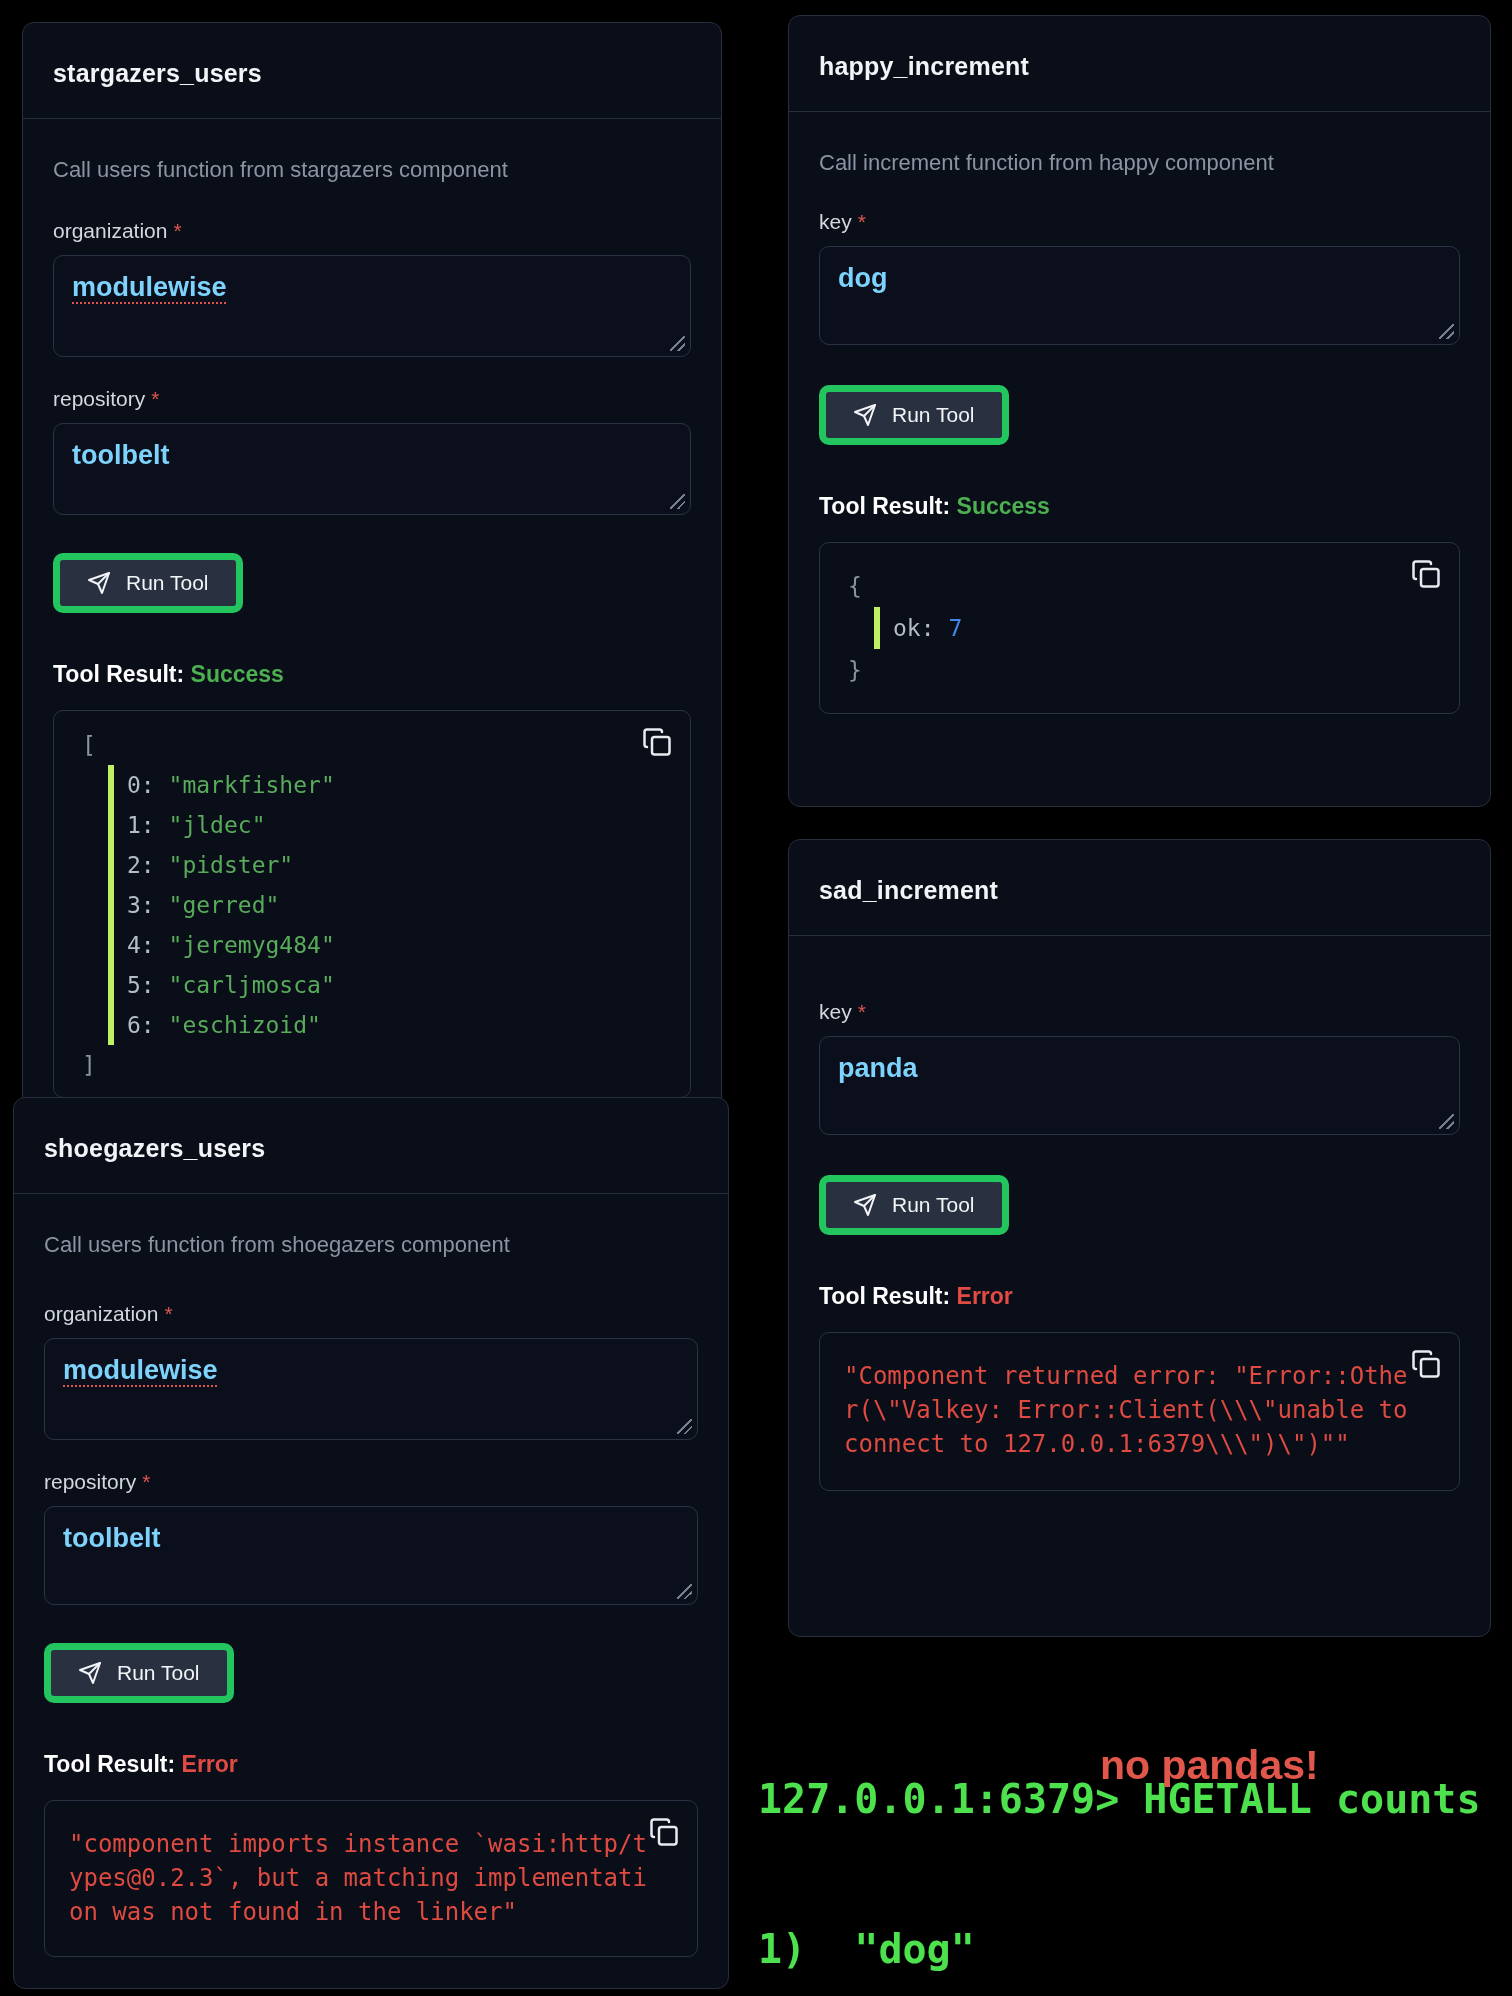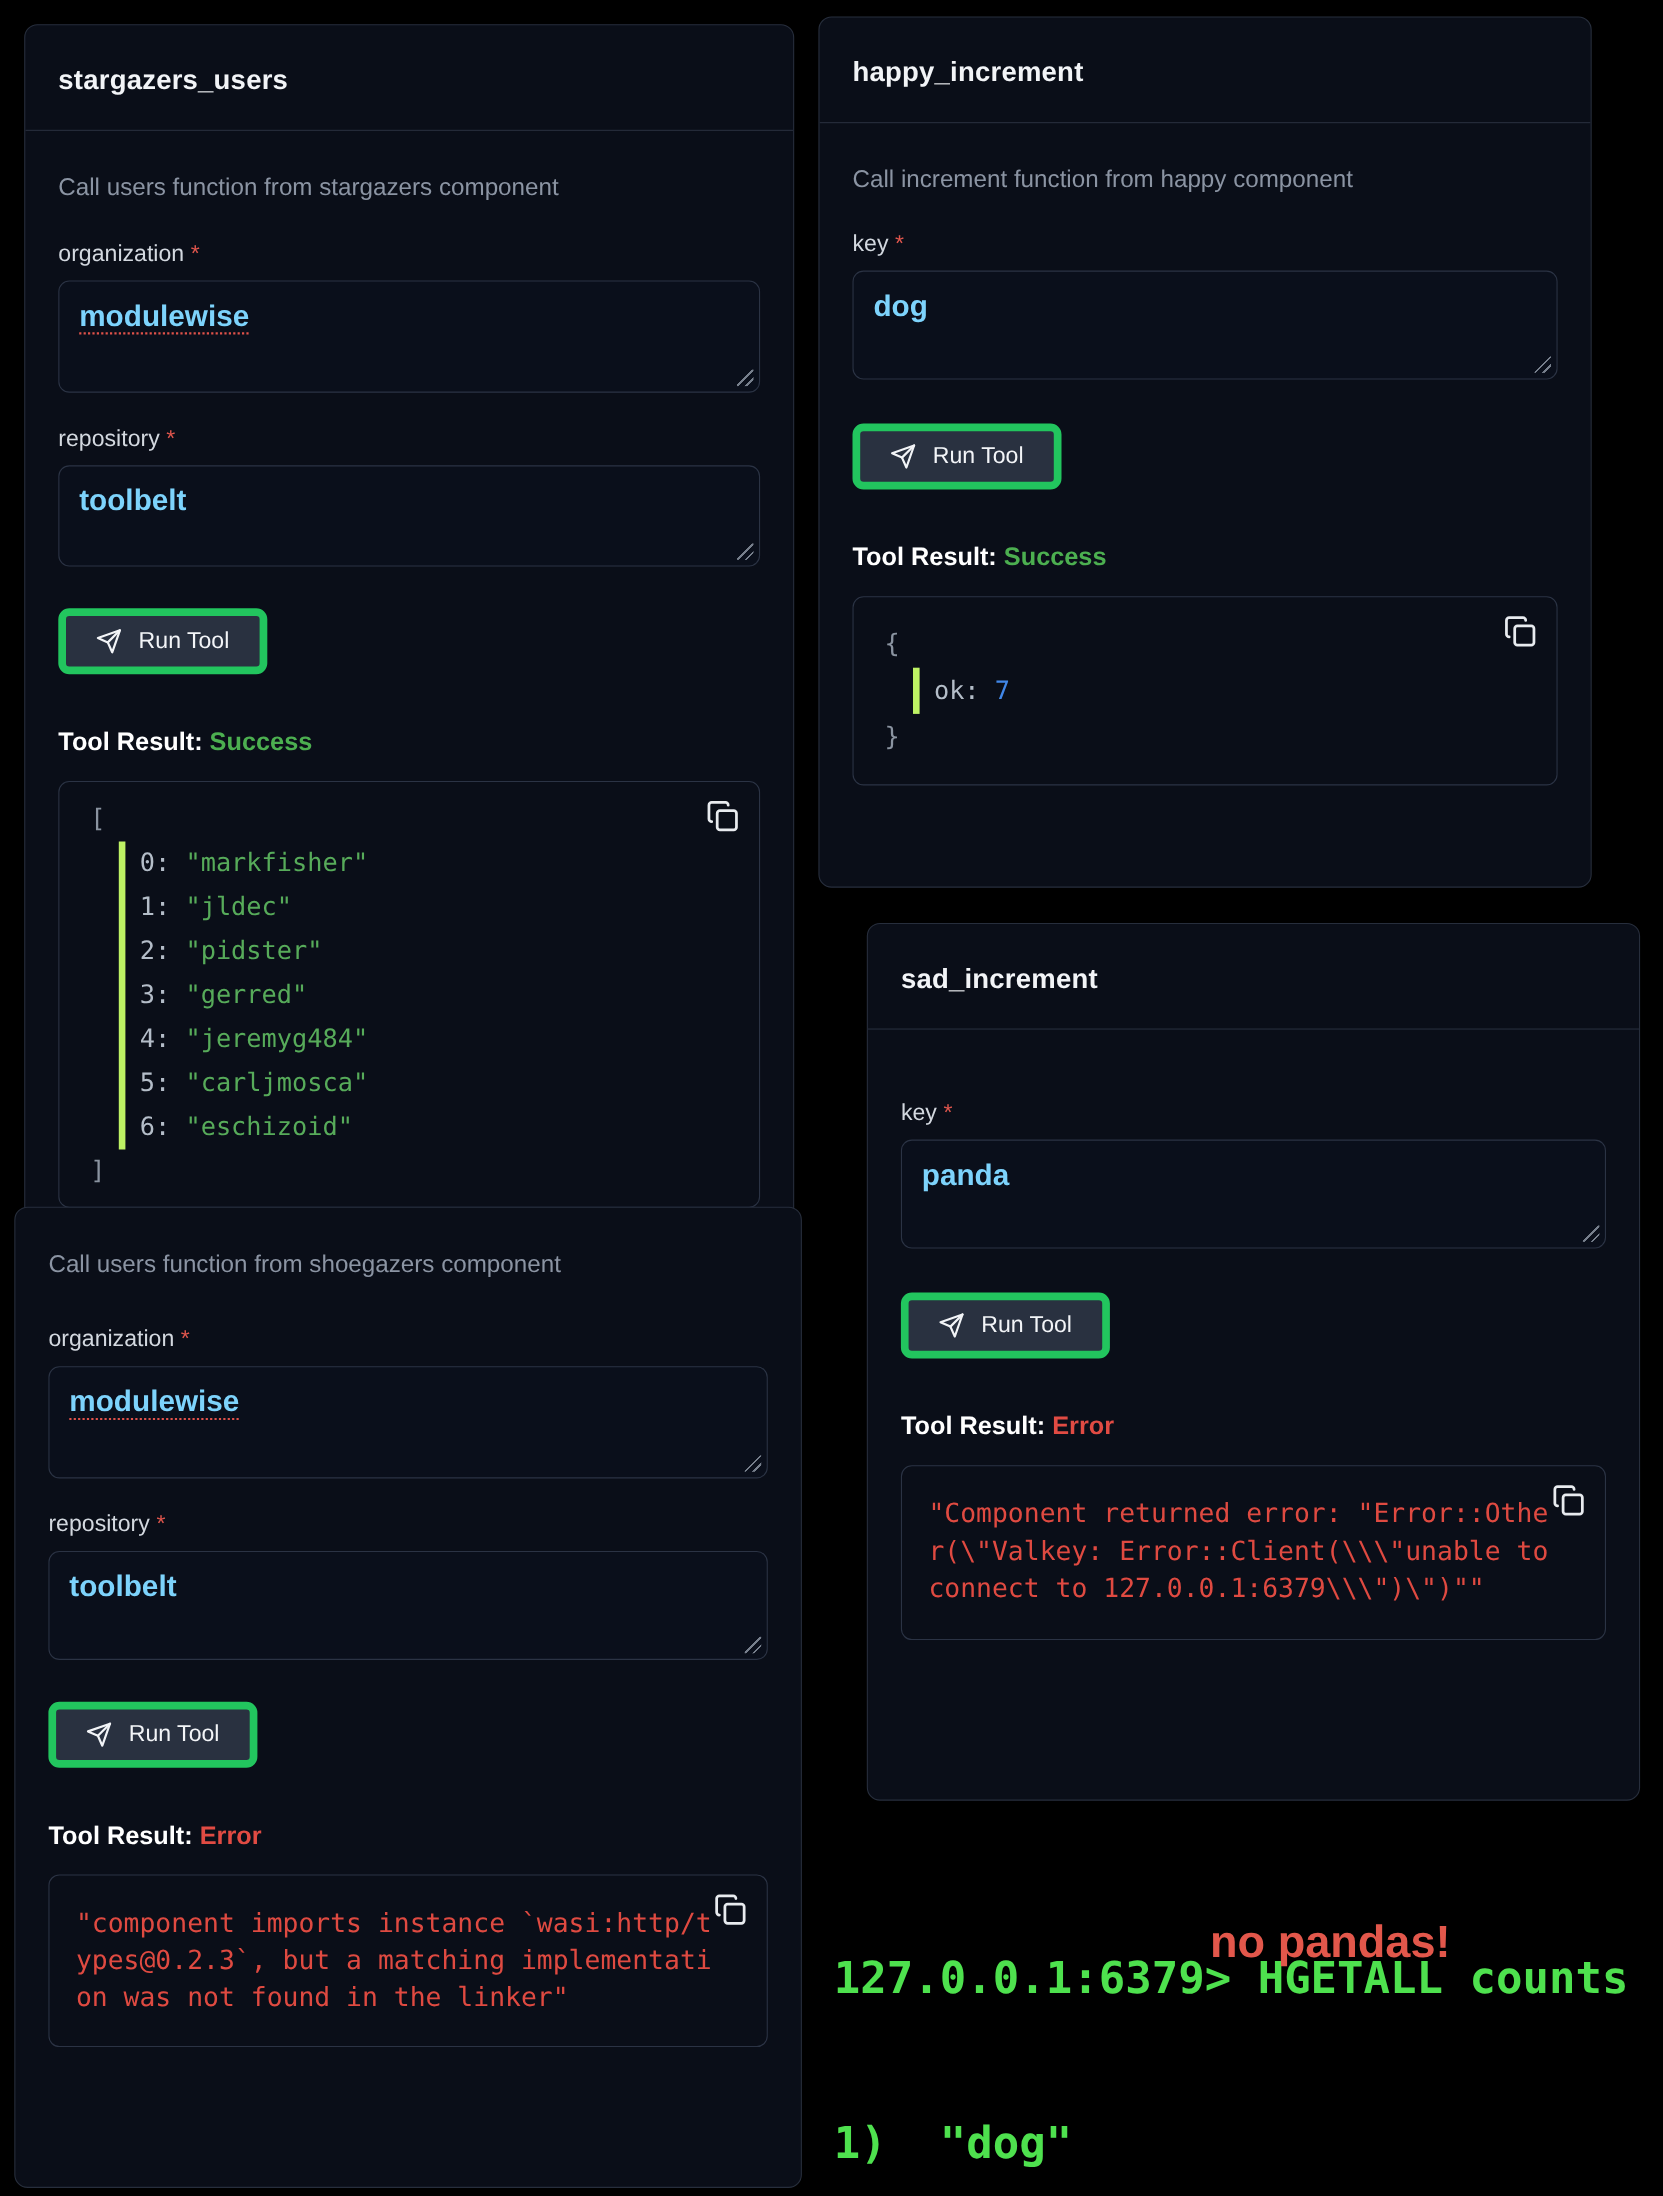--- a/index.html
+++ b/index.html
@@ -70,21 +70,21 @@
     font-size:40px; line-height:50px; color:#4ee14e; white-space:pre;
   }
   .annotation {
     position:absolute; left:342px; top:66px;
     font-family:"Liberation Sans", sans-serif; font-weight:700;
     font-size:41px; color:#e2574b;
   }
   
   .card1 { left:22px; top:22px; width:700px; height:1150px; z-index:1; }
   .card2 { left:13px; top:1097px; width:716px; height:892px; z-index:2; }
-  .card3 { left:744px; top:15px;  width:703px; height:792px; }
+  .card3 { left:788px; top:15px;  width:703px; height:792px; }
   .card4 { left:788px; top:839px; width:703px; height:798px; }
   .mt44 { margin-top:44px; }
   .mt36 { margin-top:36px; }
   .mt30 { margin-top:30px; }
   .mt34 { margin-top:34px; }
   .mt40 { margin-top:40px; }
 </style>
 </head>
 <body>
 
@@ -138,20 +138,23 @@
           <div class="json-row"><span class="json-key">4:</span> <span class="json-str">"jeremyg484"</span></div>
           <div class="json-row"><span class="json-key">5:</span> <span class="json-str">"carljmosca"</span></div>
           <div class="json-row"><span class="json-key">6:</span> <span class="json-str">"eschizoid"</span></div>
         </div>
         <div class="json-row bracket">]</div>
       </div>
     </div>
   </section>
 
   <section class="card card2">
+    <div class="card-header">
+      <div class="card-title">shoegazers_users</div>
+    </div>
     <div class="card-body">
       <div class="desc">Call users function from shoegazers component</div>
 
       <div class="field-label mt44"><span>organization</span><span class="req">*</span></div>
       <div class="textarea" style="height:102px;">
         <span class="misspelled">modulewise</span>
         <span class="resize-handle"></span>
       </div>
 
       <div class="field-label mt30"><span>repository</span><span class="req">*</span></div>

